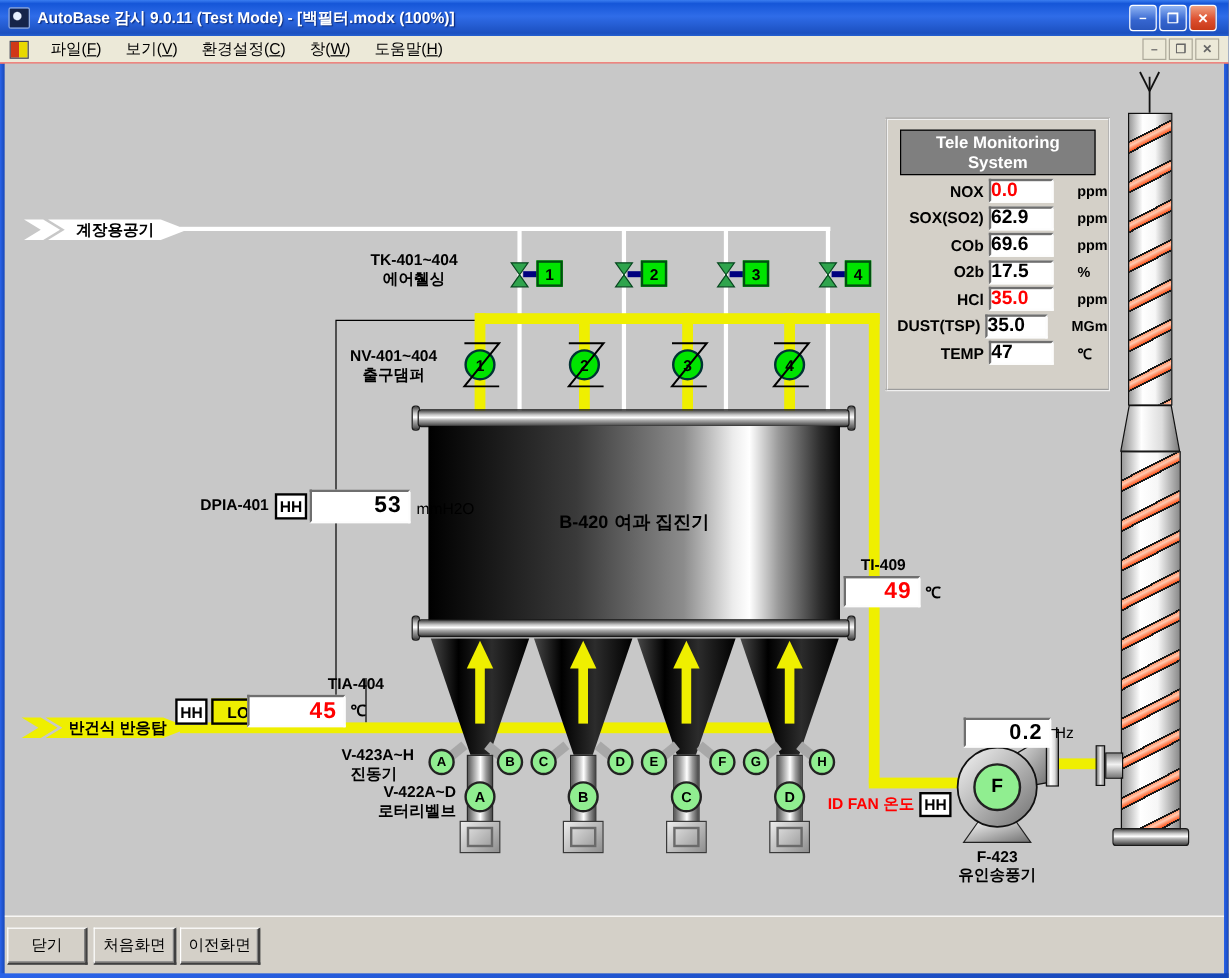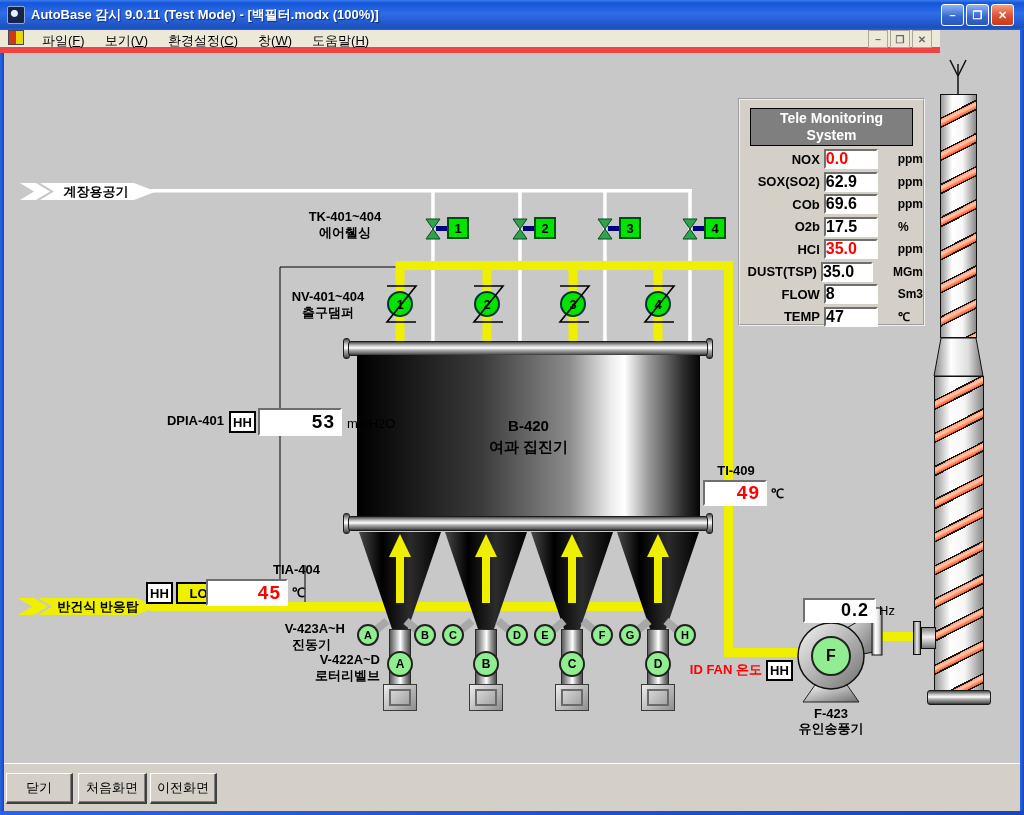--- a/index.html
+++ b/index.html
@@ -10,22 +10,22 @@
   .border-blue{background:linear-gradient(90deg,#2a63e8,#1747b8);}
   .titlebar{left:0;top:0;width:1024px;height:30px;display:flex;align-items:center;color:#fff;
             background:linear-gradient(180deg,#3a7df0 0%,#1556d8 10%,#2f6ce8 45%,#1c50c0 92%,#2560d0 100%);}
   .appicon{width:16px;height:16px;margin:0 6px 0 7px;border:1px solid #8fa8d8;border-radius:2px;
            background:radial-gradient(circle at 40% 40%,#e8f0ff 0 3px,#16244a 4px);}
   .wtitle{font-weight:bold;font-size:13px;text-shadow:1px 1px 1px #0a2a7a;white-space:nowrap;}
   .tbtns{margin-left:auto;display:flex;gap:2px;padding-right:10px;}
   .tbtn{width:21px;height:20px;border:1px solid #fff;border-radius:3px;color:#fff;font-size:11px;font-weight:bold;
         display:flex;align-items:center;justify-content:center;background:linear-gradient(180deg,#8fb4f4,#3565cf 60%,#2a57bd);}
   .tbtn.close{background:linear-gradient(180deg,#f0a080,#dd5030 55%,#c83a18);}
-  .menubar{left:0;top:30px;width:940px;height:23px;background:#ece9d8;border-bottom:6px solid #ef4444;
-           display:flex;align-items:flex-start;font-size:13px;color:#000;}
+  .menubar{left:0;top:30px;width:1024px;height:23px;background:#ece9d8;border-bottom:1px solid #ef4444;
+           display:flex;align-items:center;font-size:13px;color:#000;}
   .docicon{width:14px;height:13px;margin:0 10px 0 8px;border:1px solid #445;
            background:linear-gradient(90deg,#d03818 50%,#e8d800 50%);}
   .menuitem{padding:2px 8px;margin-right:4px;white-space:nowrap;}
   .menuitem u{text-decoration:underline;}
   .cbtns{margin-left:auto;display:flex;gap:2px;padding-right:8px;}
   .cbtn{width:18px;height:16px;border:1px solid #aca899;background:#ece9d8;color:#666;font-size:10px;font-weight:bold;
         display:flex;align-items:center;justify-content:center;}
   
   .lbl{font-size:13px;font-weight:bold;white-space:nowrap;color:#000;line-height:16px;}
   .c{text-align:center;} .r{text-align:right;}
@@ -41,21 +41,21 @@
   .gcircle{width:26px;height:26px;border-radius:50%;background:#00e400;border:2px solid #033;display:flex;
            align-items:center;justify-content:center;font-size:13px;font-weight:bold;}
   .pcircle{border-radius:50%;background:#90ee90;border:2px solid #222;display:flex;align-items:center;
            justify-content:center;font-weight:bold;color:#000;}
   .metalbar{background:linear-gradient(180deg,#4a4a4a,#c8c8c8 28%,#fff 46%,#b0b0b0 62%,#5a5a5a 92%,#303030);
             border:1px solid #1a1a1a;border-radius:3px;}
   .neck{background:linear-gradient(90deg,#5a5a5a,#d0d0d0 38%,#fff 52%,#9a9a9a 75%,#4a4a4a);border:1px solid #2a2a2a;}
   .fbox{background:linear-gradient(135deg,#ececec,#8e8e8e);border:1px solid #3a3a3a;}
   .fboxin{position:absolute;left:5px;top:4px;right:5px;bottom:4px;border:2px solid #6a6a6a;}
   .tank{background:linear-gradient(90deg,#000,#131313 12%,#3a3a3a 36%,#8c8c8c 62%,#ececec 74%,#fff 78%,#9a9a9a 85%,#2e2e2e 95%,#050505);
-        display:flex;flex-direction:column;align-items:center;justify-content:center;gap:5px;}
+        display:flex;flex-direction:row;align-items:center;justify-content:center;gap:5px;}
   .tank .lbl{font-size:15px;}
   .stack{border:1px solid #111;
     background:repeating-linear-gradient(153deg,rgba(0,0,0,0) 0px,rgba(0,0,0,0) 20px,#181818 20px,#181818 21.5px,#ff9a70 21.5px,#ffc9b0 24px,#ff5a22 28px,#181818 28px,#181818 29.5px),
                linear-gradient(90deg,#9a9a9a,#fff 32%,#f6f6f6 62%,#8a8a8a);}
   .nozzle-f{background:linear-gradient(90deg,#777,#eee 50%,#888);border:1px solid #111;}
   .nozzle-p{background:linear-gradient(180deg,#888,#f2f2f2 45%,#777);border:1px solid #111;}
   .panel{background:#d4d0c8;border:2px groove #f0f0f0;}
   .phead{background:#7f7f7f;border:1px solid #000;color:#fff;display:flex;flex-direction:column;align-items:center;
          justify-content:center;font-weight:bold;font-size:14px;line-height:17px;}
   .mrow{display:flex;align-items:center;height:22.5px;}
@@ -364,27 +364,20 @@
           <span class="munit">ppm</span>
         </div>
       <div class="mrow">
           <span class="mlabel">DUST(TSP)</span>
           <span class="mbox">
             <span class="mval" style="color: rgb(0, 0, 0);">35.0</span>
           </span>
           <span class="munit">MGm</span>
         </div>
       <div class="mrow">
-          <span class="mlabel">FLOW</span>
-          <span class="mbox">
-            <span class="mval" style="color: rgb(0, 0, 0);">8</span>
-          </span>
-          <span class="munit">Sm3</span>
-        </div>
-      <div class="mrow">
           <span class="mlabel">TEMP</span>
           <span class="mbox">
             <span class="mval" style="color: rgb(0, 0, 0);">47</span>
           </span>
           <span class="munit">℃</span>
         </div>
     </div>
   </div>
 
   <svg width="1024" height="815" viewBox="0 0 1024 815" style="pointer-events:none">

